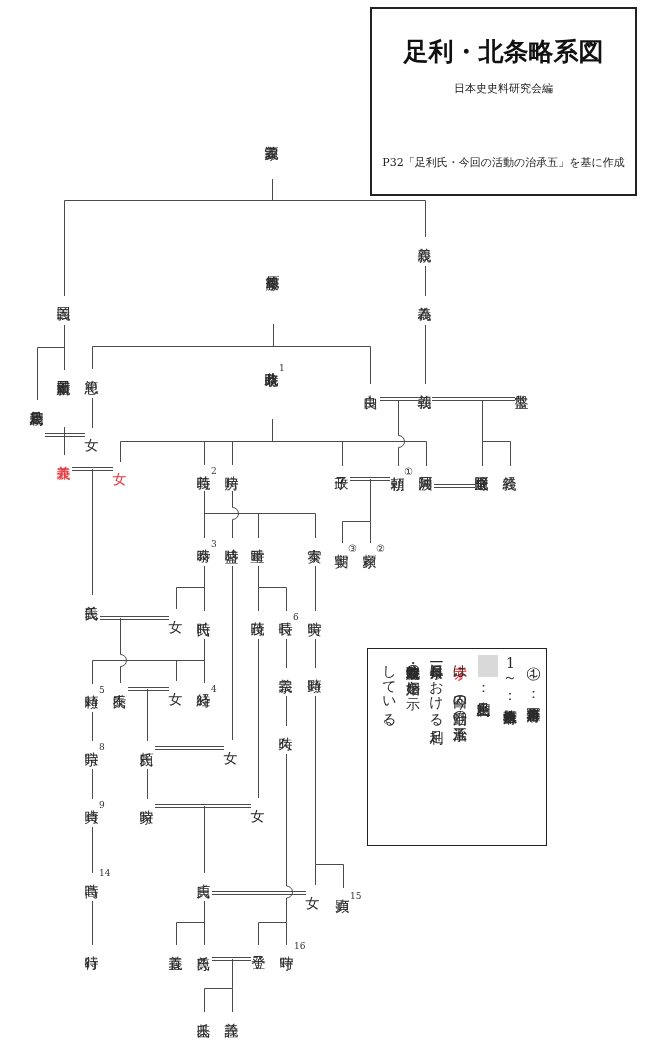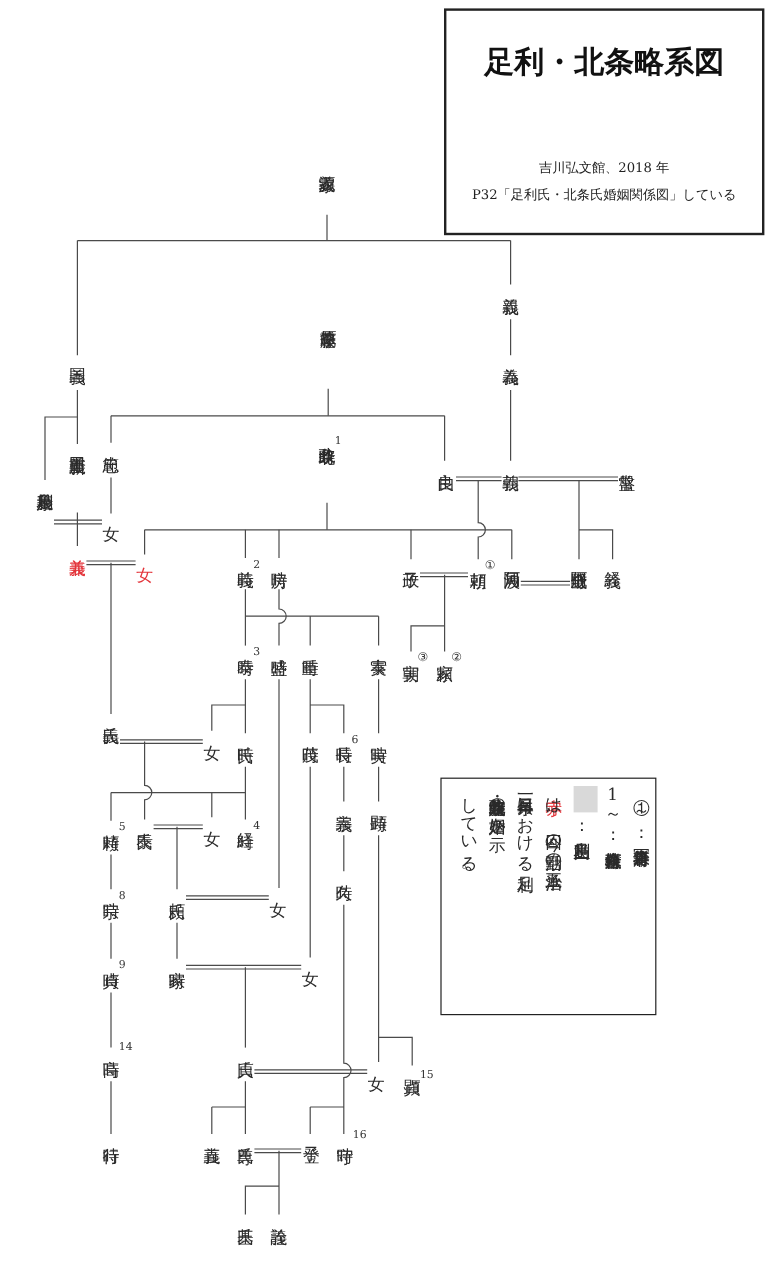--- a/index.html
+++ b/index.html
@@ -105,22 +105,22 @@
     <path d="M315.5 566 V611 M315.5 639 V668 M315.5 696 V864.5 H343.5 V888 M315.5 864.5 V885"></path>
     <path d="M212 891.5 H306 M212 894.5 H306"></path>
     <path d="M92.5 712 V741 M92.5 769 V799 M92.5 827 V873 M92.5 901 V945"></path>
     <path d="M204.5 901 V945 M176.5 922.5 H204.5 M176.5 922.5 V945"></path>
     <path d="M212 957.5 H251 M212 960.5 H251"></path>
     <path d="M232.5 959 V988.5 H204.5 V1012 M232.5 988.5 V1012"></path>
   </svg>
 
   <div class="title-box">
     <div class="t title-heading">足利・北条略系図</div>
-    <div class="t title-line" style="top:123px">吉川弘文館、2018 年</div>
-    <div class="t title-line" style="top:146px">P32「足利氏・北条氏婚姻関係図」している</div>
+    <div class="t title-line" style="top:72px">日本史史料研究会編</div>
+    <div class="t title-line" style="top:146px">P32「足利氏・今回の活動の治承五」を基に作成</div>
   </div>
 
   <div class="p" style="left:272px;top:135px"><span class="nm">源義家</span></div>
   <div class="p" style="left:64px;top:296px"><span class="nm">義国</span></div>
   <div class="p" style="left:273px;top:265px"><span class="nm">藤原季範</span></div>
   <div class="p" style="left:425px;top:237px"><span class="nm">義親</span></div>
   <div class="p" style="left:425px;top:296px"><span class="nm">為義</span></div>
   <div class="p" style="left:37px;top:400px"><span class="pre">足利</span><span class="nm hl">義康</span></div>
   <div class="p" style="left:64px;top:370px"><span class="nm">新田義重</span></div>
   <div class="p" style="left:92px;top:369px"><span class="nm">範忠</span></div>

